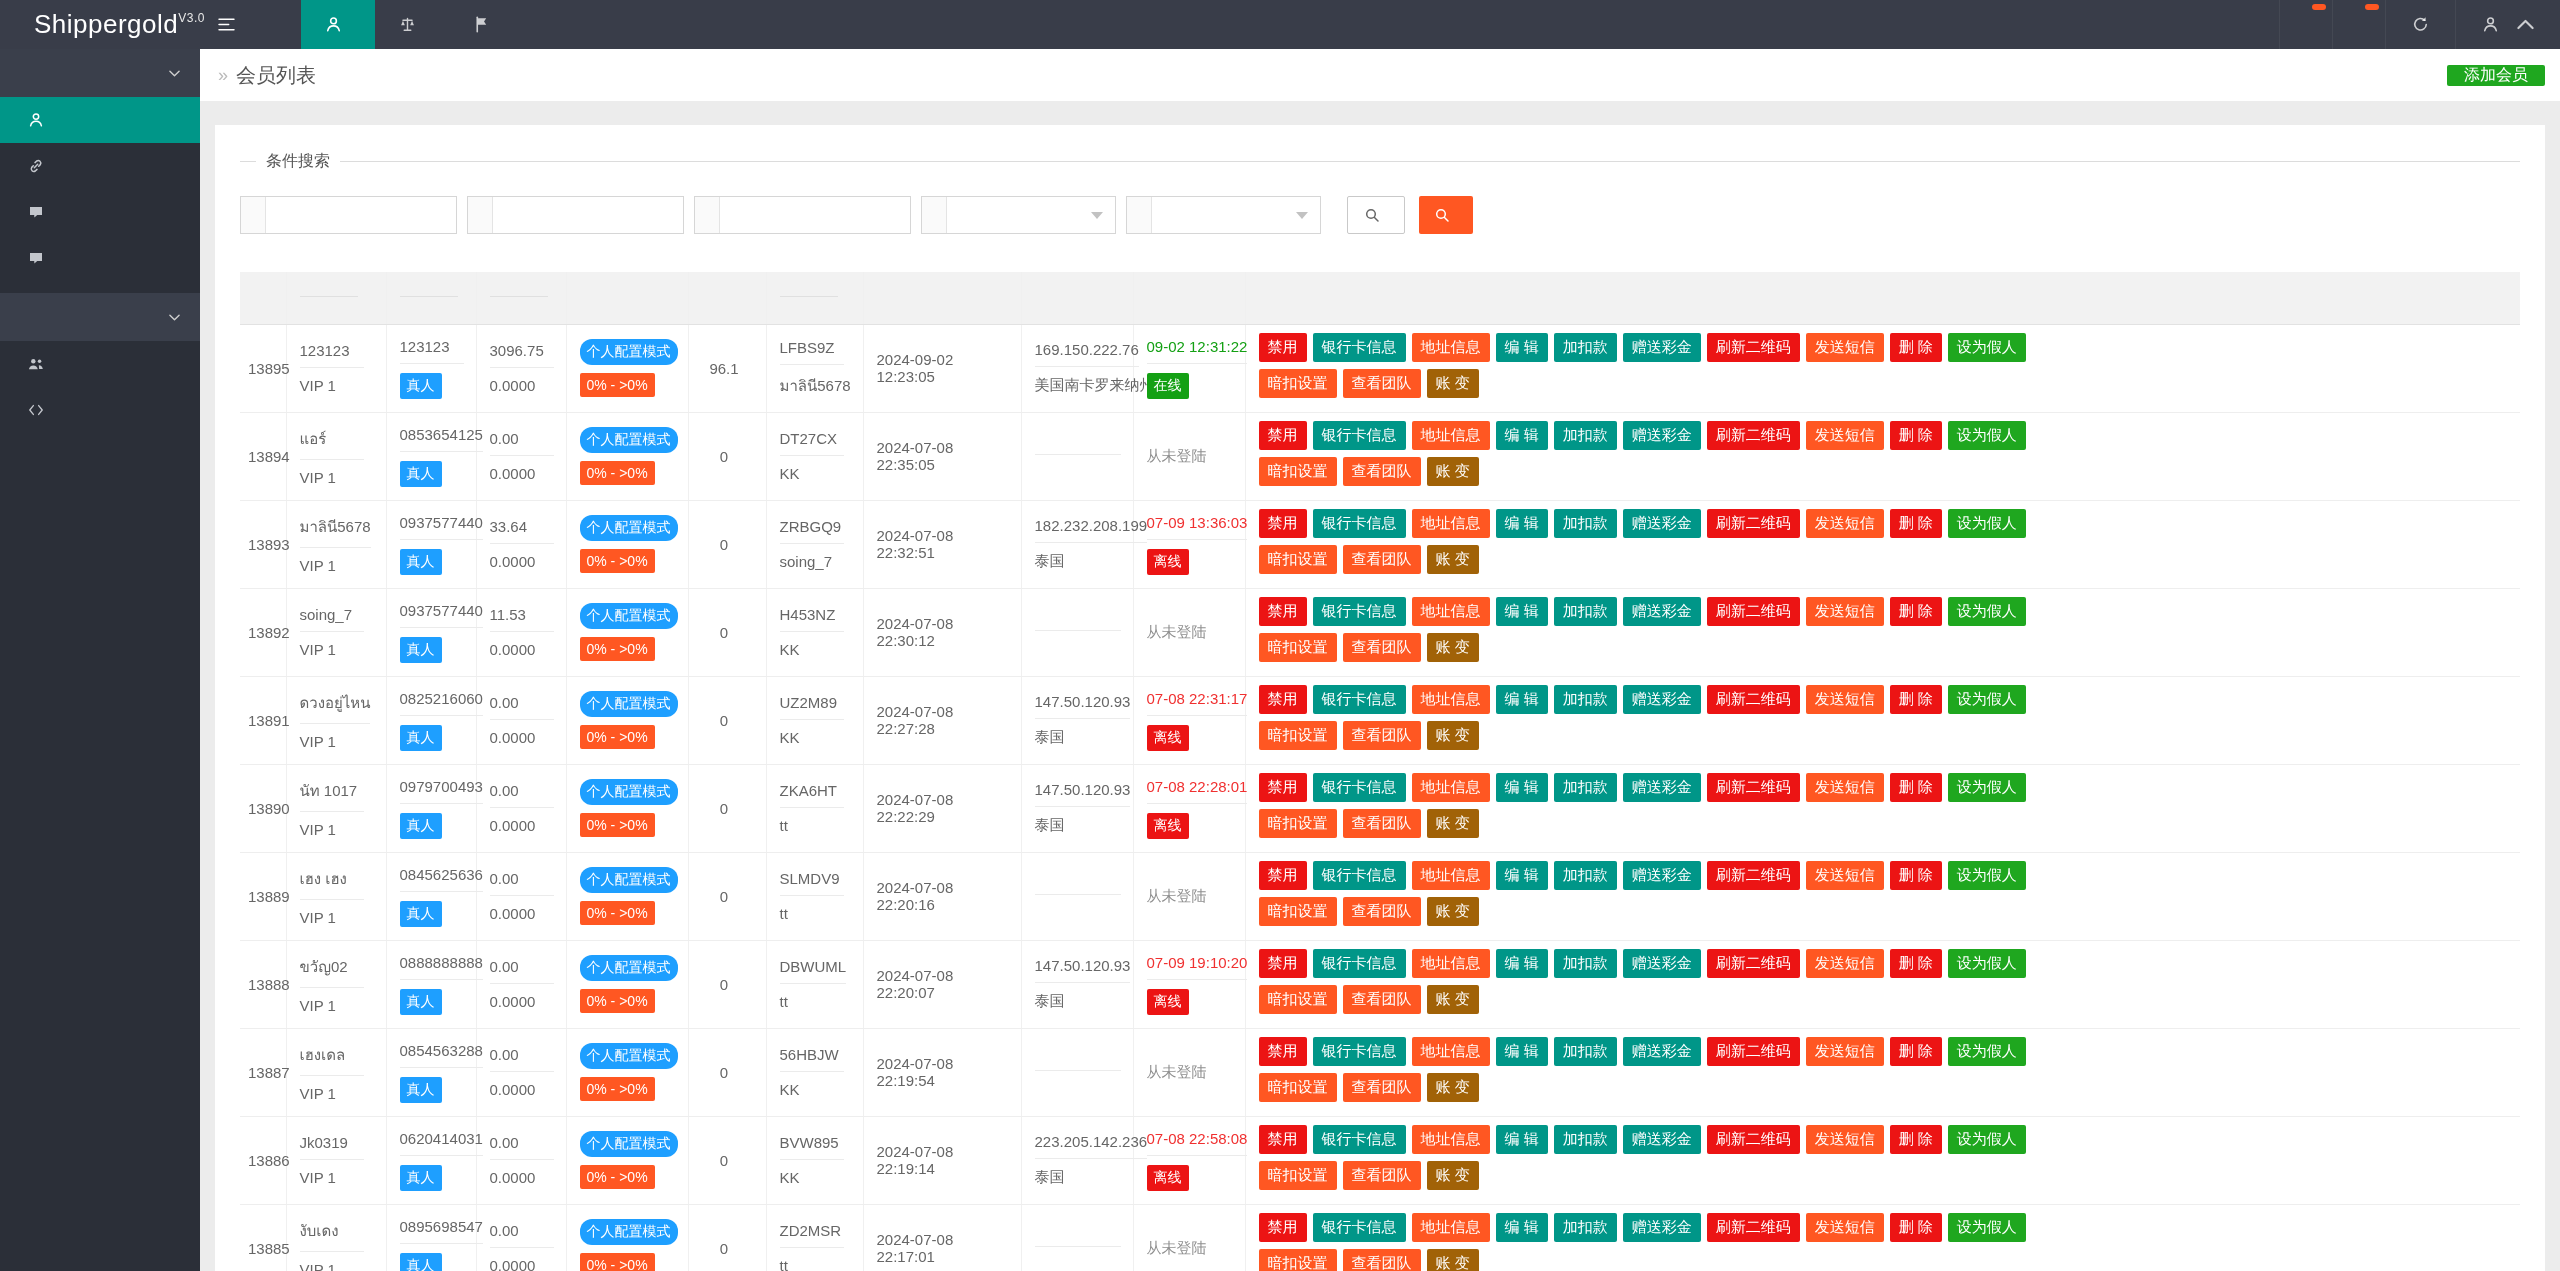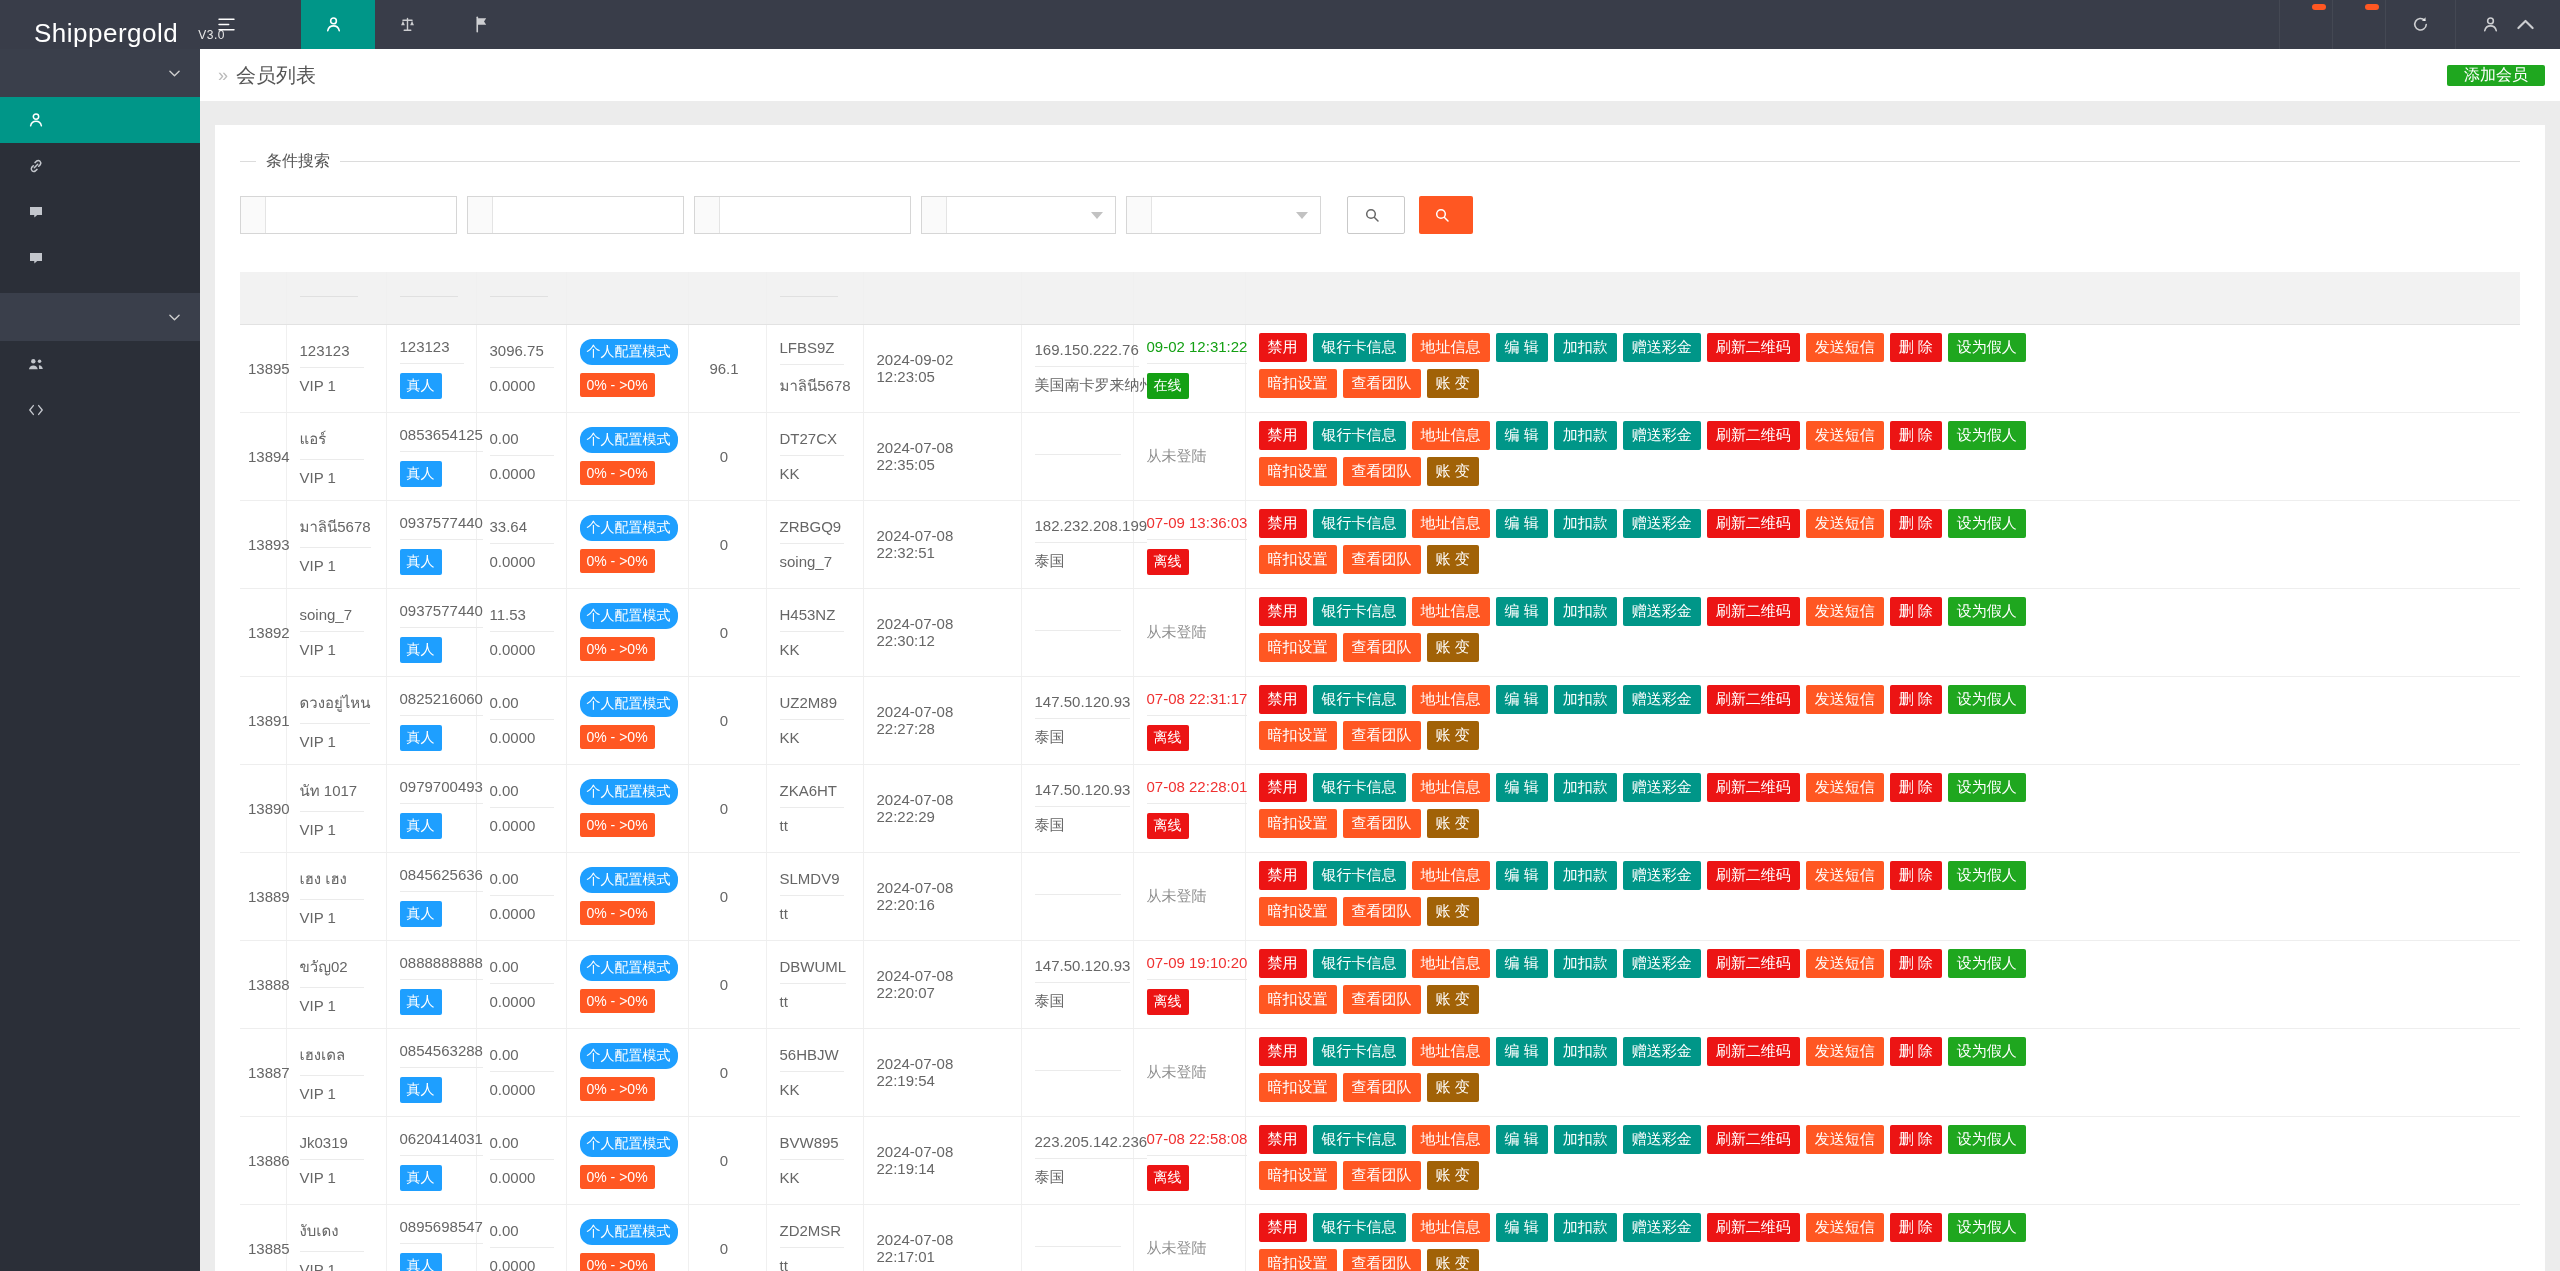--- a/index.html
+++ b/index.html
@@ -12,22 +12,22 @@
   .icon { display:inline-flex; align-items:center; justify-content:center; }
   .icon svg { width:1em; height:1em; display:block; }
   .s { fill:none; stroke:currentColor; stroke-width:1.5; stroke-linecap:round; stroke-linejoin:round; }
   .f { fill:currentColor; stroke:none; }
 
   
   header.topbar {
     position:fixed; top:0; left:0; right:0; height:49px;
     background:#393D49; display:flex; align-items:stretch; z-index:50;
   }
-  .logo { width:200px; display:flex; align-items:flex-end; padding-left:34px; color:#fff; font-size:26px; letter-spacing:.5px; }
-  .logo sup { font-size:12px; margin-left:20px; transform:translateY(-7px); color:#e8e8e8; }
+  .logo { width:200px; display:flex; align-items:center; padding-left:34px; color:#fff; font-size:26px; letter-spacing:.5px; }
+  .logo sup { font-size:12px; margin-left:0; transform:translateY(-7px); color:#e8e8e8; }
   .nav-left { display:flex; align-items:stretch; }
   .nav-item { display:flex; align-items:center; gap:9px; padding:0 24px; color:rgba(255,255,255,.75); font-size:17px; cursor:pointer; position:relative; }
   .nav-item .icon { font-size:17px; }
   .nav-item.active { background:#009688; color:#fff; }
   .nav-item.burger { padding:0 18px; color:#fff; font-size:18px; }
   .nav-right { margin-left:auto; display:flex; align-items:stretch; }
   .nav-right .nav-item { border-left:1px solid rgba(255,255,255,.06); padding:0 26px; }
   .nbadge {
     position:absolute; top:4px; right:6px; background:#FF5722; color:#fff;
     font-size:12px; line-height:1; padding:3px 7px; border-radius:10px;

